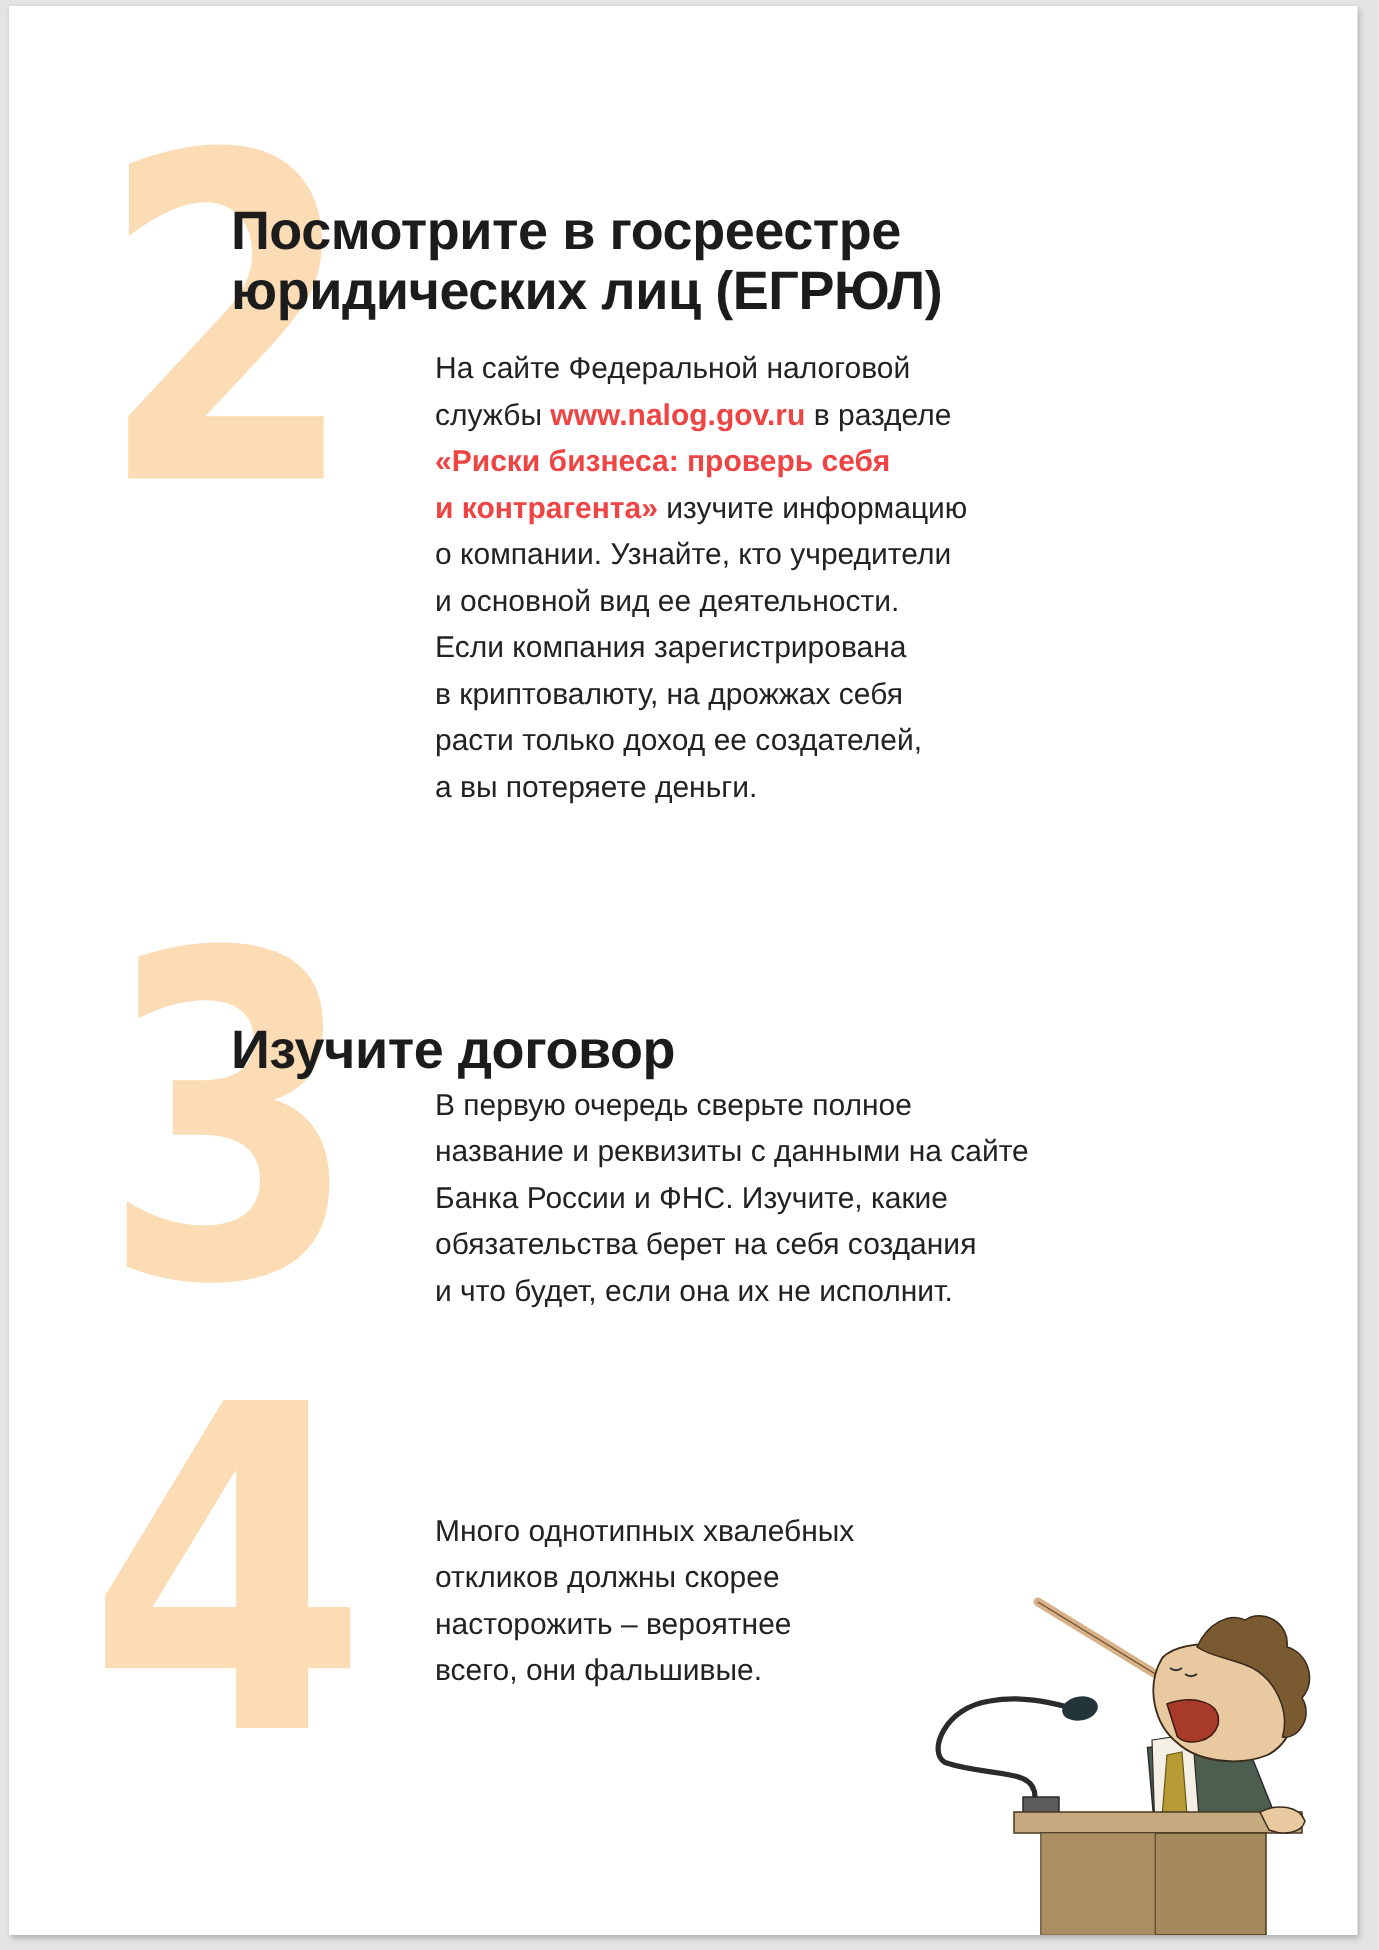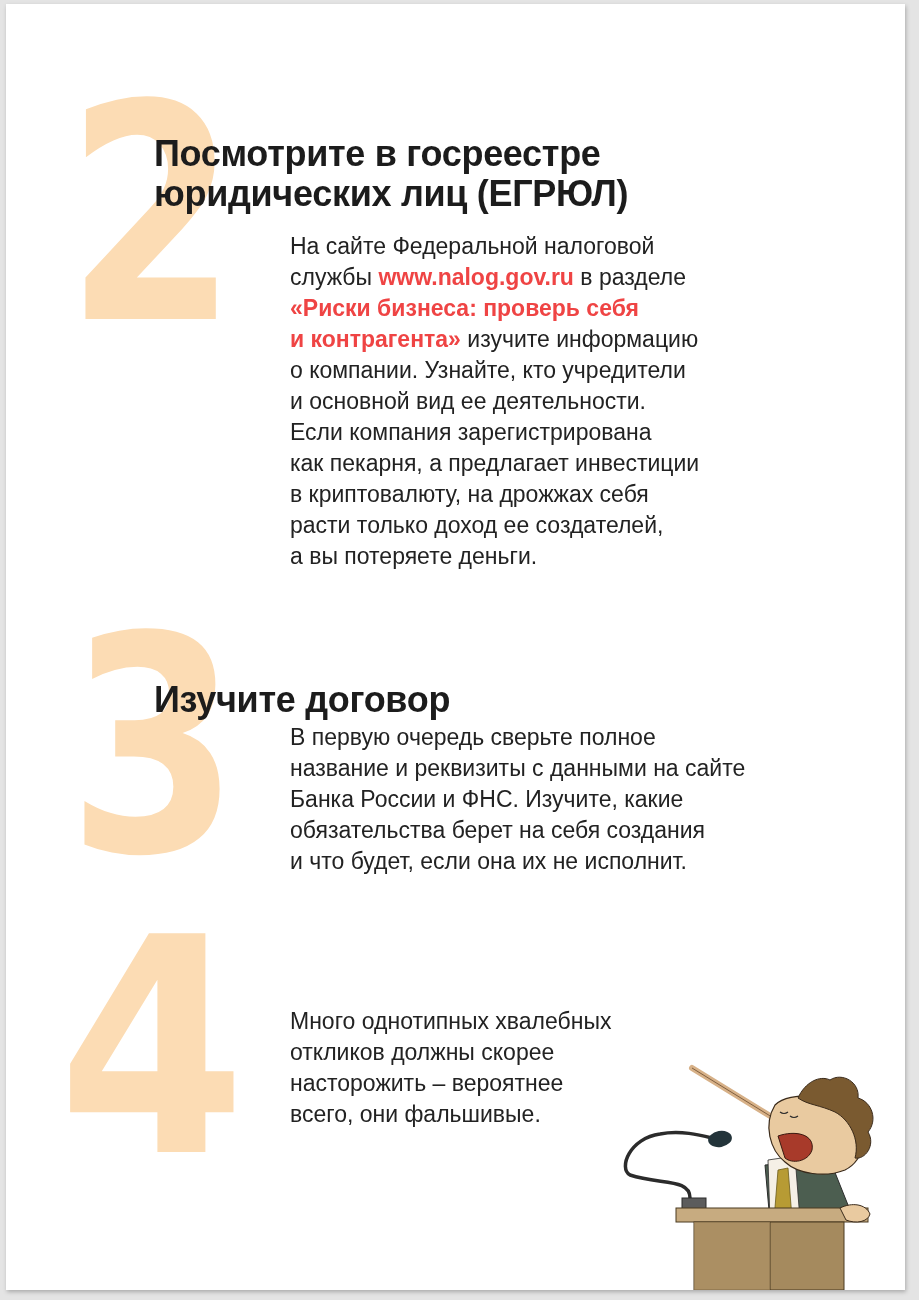--- a/index.html
+++ b/index.html
@@ -45,21 +45,21 @@
       letter-spacing: -0.3px;
     }
     .h2 { top: 130px; }
     .h3 { top: 660px; margin-top: 16px; }
     .h4 { top: 945px; }
 
     .body-text {
       position: absolute;
       left: 284px;
       font-family: "Liberation Sans", sans-serif;
-      font-size: 23px;
+      font-size: 20px;
       line-height: 31px;
       color: #222222;
       z-index: 2;
     }
     .b2 { top: 227px; width: 520px; }
     .b3 { top: 718px; width: 560px; }
     .b4 { top: 1002px; width: 400px; }
     .body-text .line { display: block; white-space: nowrap; }
     .body-text b { font-weight: bold; color: #ef4444; }
 
@@ -84,21 +84,20 @@
     <div>юридических лиц (ЕГРЮЛ)</div>
   </div>
   <div class="body-text b2">
       <span class="line"><span>На сайте Федеральной налоговой</span></span>
       <span class="line"><span>службы </span><b>www.nalog.gov.ru</b><span> в разделе</span></span>
       <span class="line"><b>«Риски бизнеса: проверь себя</b></span>
       <span class="line"><b>и контрагента»</b><span> изучите информацию</span></span>
       <span class="line"><span>о компании. Узнайте, кто учредители</span></span>
       <span class="line"><span>и основной вид ее деятельности.</span></span>
       <span class="line"><span>Если компания зарегистрирована</span></span>
-      <span class="line"><span>как пекарня, а предлагает инвестиции</span></span>
       <span class="line"><span>в криптовалюту, на дрожжах себя</span></span>
       <span class="line"><span>расти только доход ее создателей,</span></span>
       <span class="line"><span>а вы потеряете деньги.</span></span>
     </div>
 
   <div class="numeral num-3">3</div>
   <div class="heading h3">
     <div>Изучите договор</div>
   </div>
   <div class="body-text b3">

